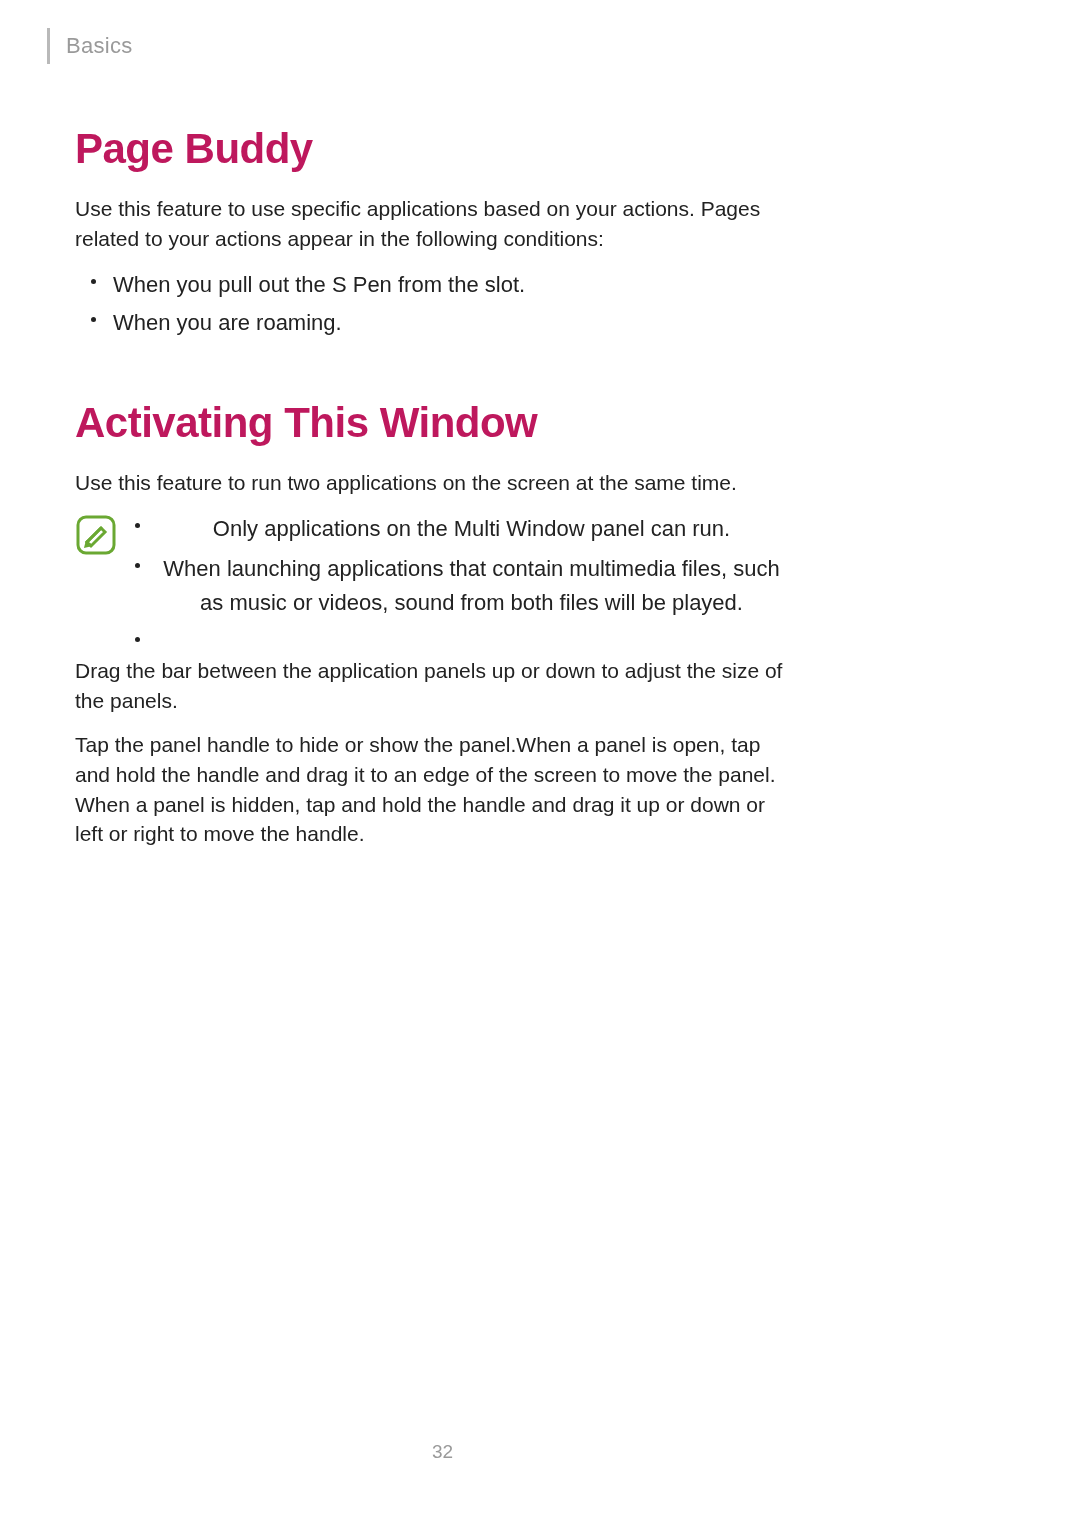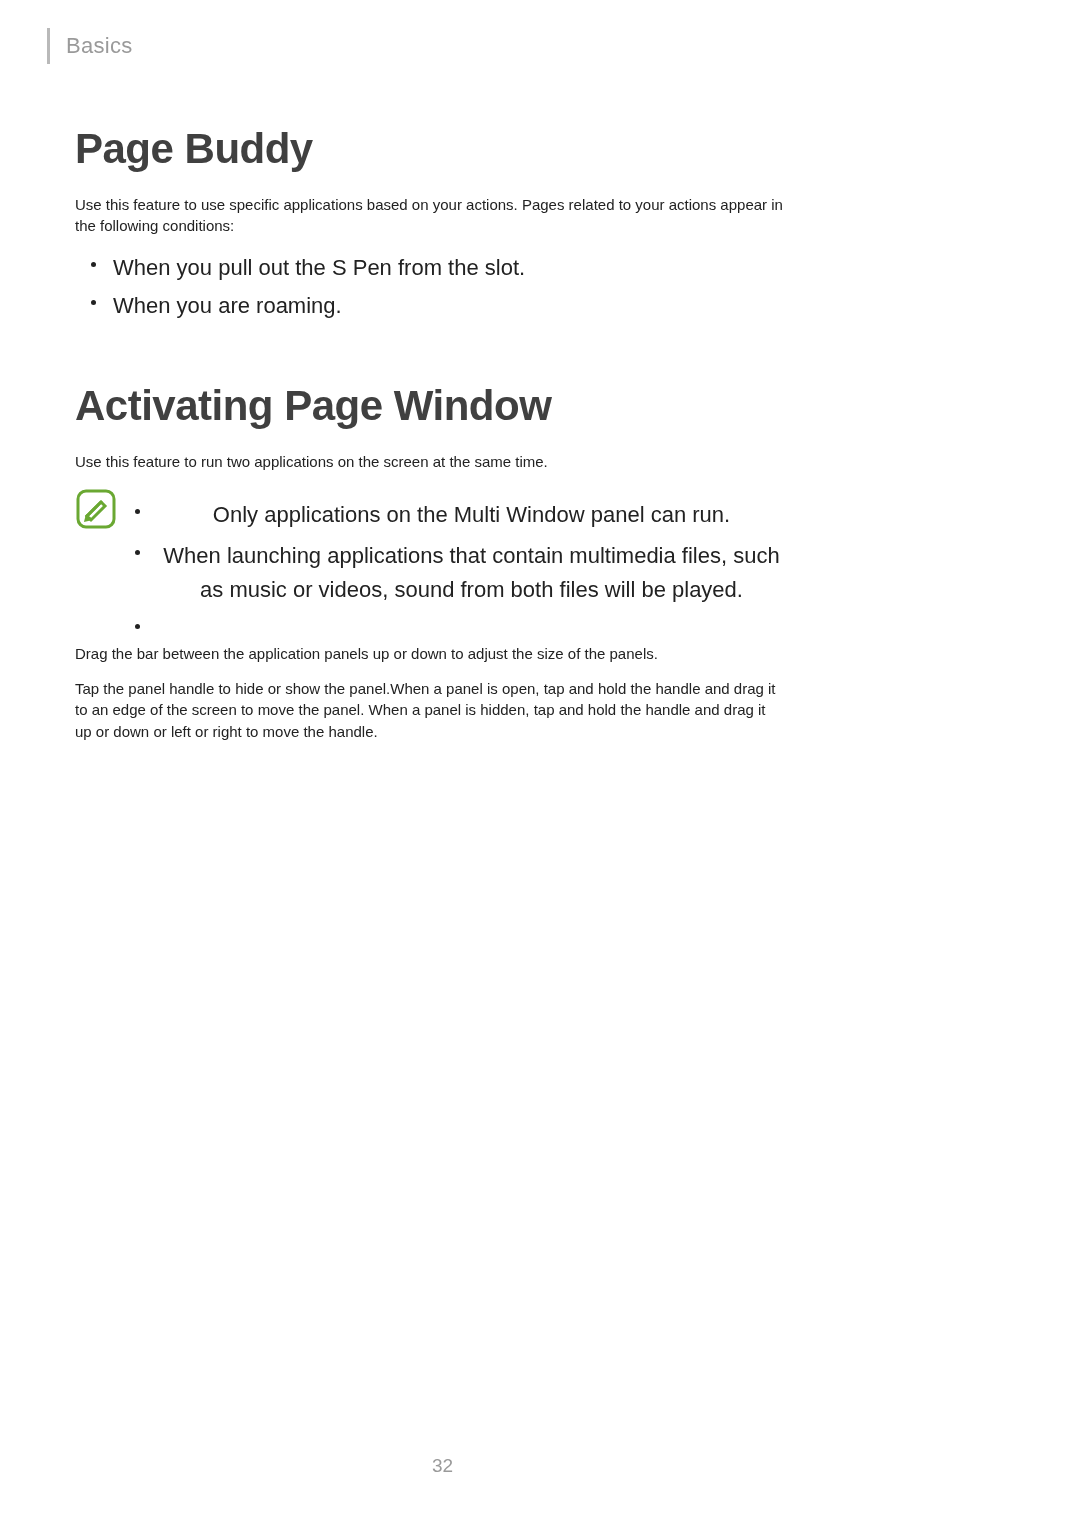--- a/index.html
+++ b/index.html
@@ -27,36 +27,36 @@
     background: #b9b9b9;
     margin-right: 16px;
     margin-left: -28px;
   }
   .breadcrumb {
     font-size: 22px;
     color: #9a9a9a;
     letter-spacing: 0.3px;
   }
   h1.section-title {
-    color: #404040;
+    color: #be185d;
     font-size: 42px;
     font-weight: 700;
     margin: 0 0 22px 0;
     line-height: 1.1;
     letter-spacing: -0.5px;
   }
   p.body {
-    font-size: 15px;
+    font-size: 21px;
     line-height: 1.42;
     margin: 0 0 14px 0;
     color: #222;
   }
   ul.bullets {
     list-style: none;
-    margin: 12px 0 60px 0;
+    margin: 0 0 60px 0;
     padding: 0 0 0 38px;
   }
   ul.bullets > li {
     position: relative;
     font-size: 22px;
     line-height: 1.55;
     margin: 0 0 4px 0;
     padding-left: 0;
   }
   ul.bullets > li .dot {
@@ -91,21 +91,21 @@
 
   .inline-icon {
     display: inline-block;
     vertical-align: -2px;
     width: 28px;
     height: 18px;
   }
 
   .page-number {
     position: absolute;
-    bottom: 50px;
+    bottom: 64px;
     left: 0;
     right: 0;
     text-align: center;
     font-size: 19px;
     color: #9a9a9a;
     padding-left: 24px;
   }
 </style>
 </head>
 <body>
@@ -117,21 +117,21 @@
     <div class="breadcrumb">Basics</div>
   </div>
 
   <h1 class="section-title">Page Buddy</h1>
   <p class="body">Use this feature to use specific applications based on your actions. Pages related to your actions appear in the following conditions:</p>
   <ul class="bullets">
     <li><span class="dot"></span><span>When you pull out the S Pen from the slot.</span></li>
     <li><span class="dot"></span><span>When you are roaming.</span></li>
   </ul>
 
-  <h1 class="section-title">Activating Page Window</h1>
+  <h1 class="section-title">Activating This Window</h1>
   <p class="body">Use this feature to run two applications on the screen at the same time.</p>
 
   <div class="note-block">
     <span class="note-icon">
       <svg viewBox="0 0 42 42" width="42" height="42">
         <rect x="3" y="3" width="36" height="36" rx="8" ry="8" fill="none" stroke="#6aa832" stroke-width="3"></rect>
         <g stroke="#6aa832" stroke-width="3" stroke-linecap="round" fill="none">
           <path d="M12 28 L26 14"></path>
           <path d="M26 14 L30 18 L16 32 L12 28 Z" fill="none"></path>
           <path d="M12 28 L11 32 L15 31"></path>

